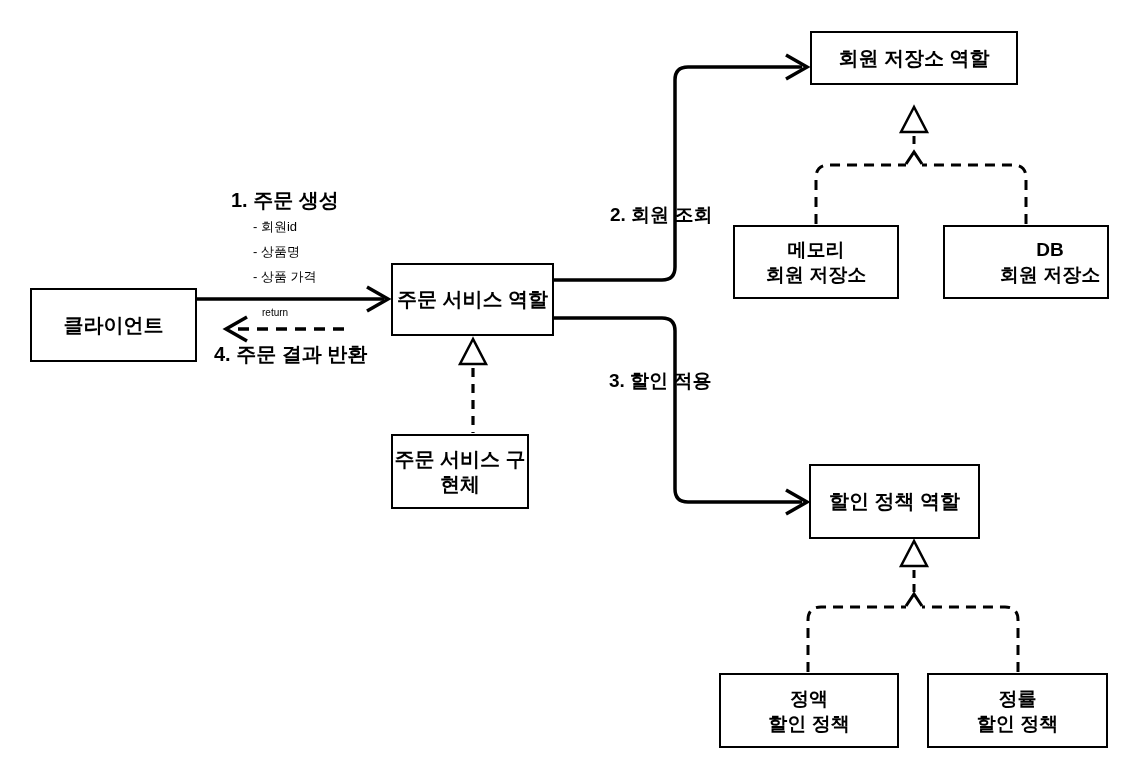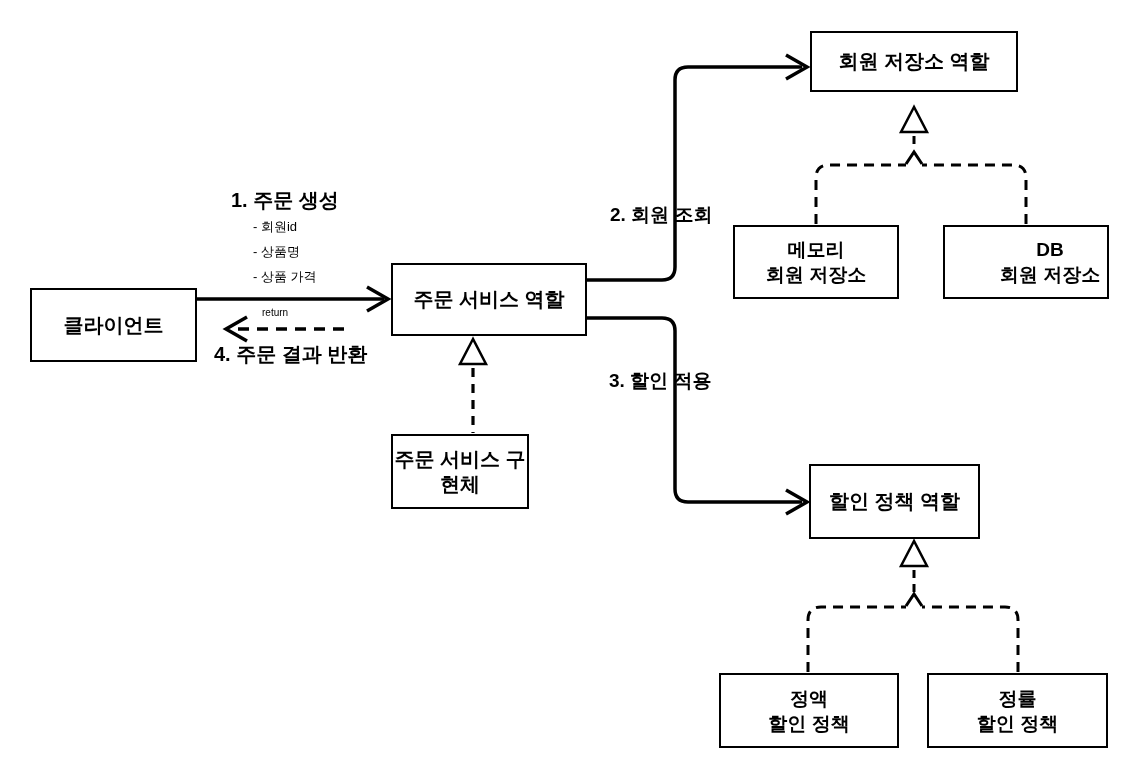--- a/index.html
+++ b/index.html
@@ -42,23 +42,23 @@
     position: absolute;
     color: #000000;
     white-space: nowrap;
   }
   .lbl.bold { font-weight: bold; font-size: 19px; }
   .lbl.big  { font-weight: bold; font-size: 20px; }
   .lbl.params { font-weight: normal; font-size: 13px; line-height: 25px; }
   .lbl.small { font-weight: normal; font-size: 10px; }
   
   #box-client            { left: 30px;  top: 274px; width: 167px; height: 74px; margin-top: 14px; }
-  #box-order-role        { left: 391px; top: 263px; width: 196px; height: 73px; }
+  #box-order-role        { left: 391px; top: 263px; width: 163px; height: 73px; }
   #box-order-impl        { left: 391px; top: 434px; width: 138px; height: 75px; }
-  #box-member-repo-role  { left: 810px; top: 31px;  width: 208px; height: 61px; }
+  #box-member-repo-role  { left: 810px; top: 31px;  width: 208px; height: 54px; }
   #box-memory-repo       { left: 733px; top: 225px; width: 166px; height: 74px; }
   #box-db-repo           { left: 943px; top: 225px; width: 166px; height: 74px; padding-left: 48px; }
   #box-discount-role     { left: 809px; top: 464px; width: 171px; height: 75px; }
   #box-fixed-policy      { left: 719px; top: 673px; width: 180px; height: 75px; justify-content: center; }
   #box-rate-policy       { left: 927px; top: 673px; width: 181px; height: 75px; }
   #lbl-step1-title  { left: 231px; top: 187px; }
   #lbl-step1-params { left: 253px; top: 214px; }
   #lbl-step2        { left: 610px; top: 202px; }
   #lbl-step3        { left: 609px; top: 368px; }
   #lbl-step4        { left: 214px; top: 341px; font-size: 20px; }

